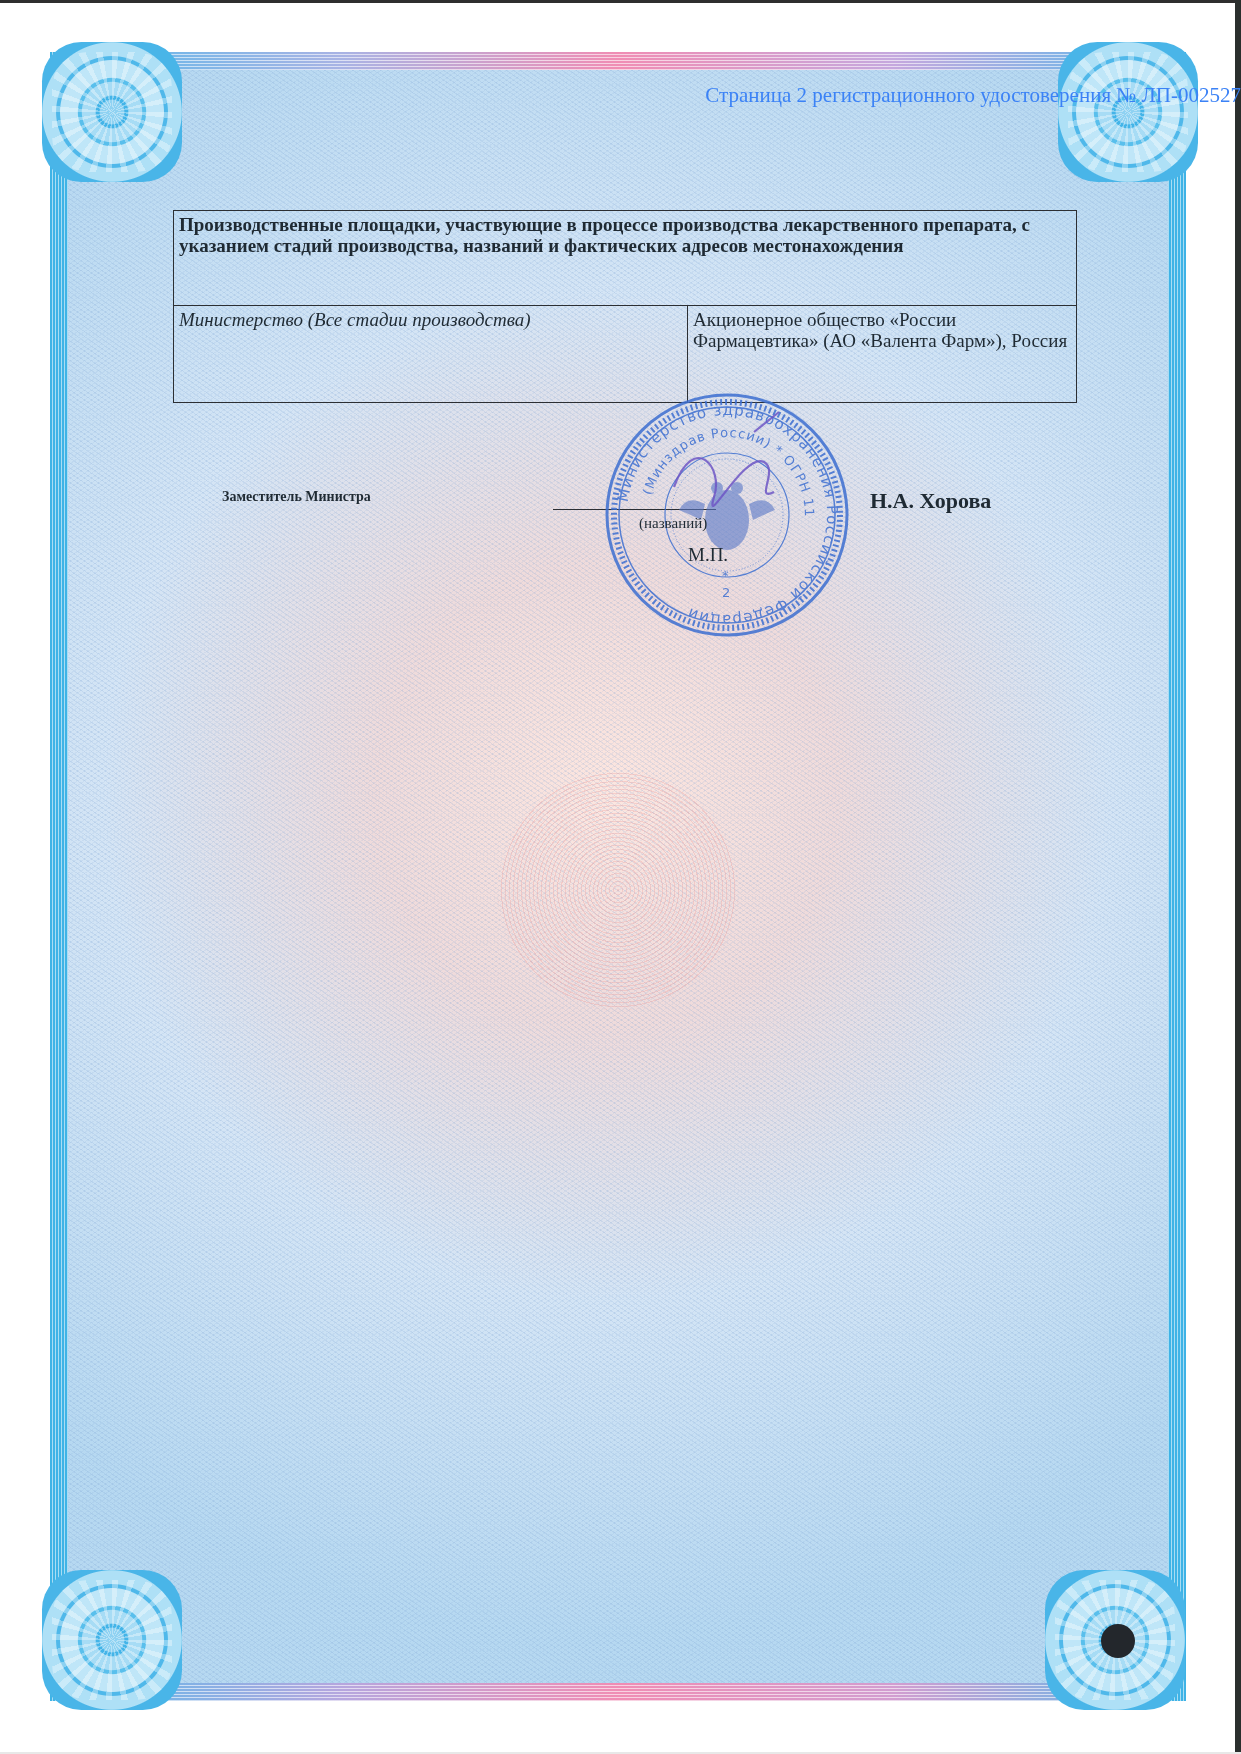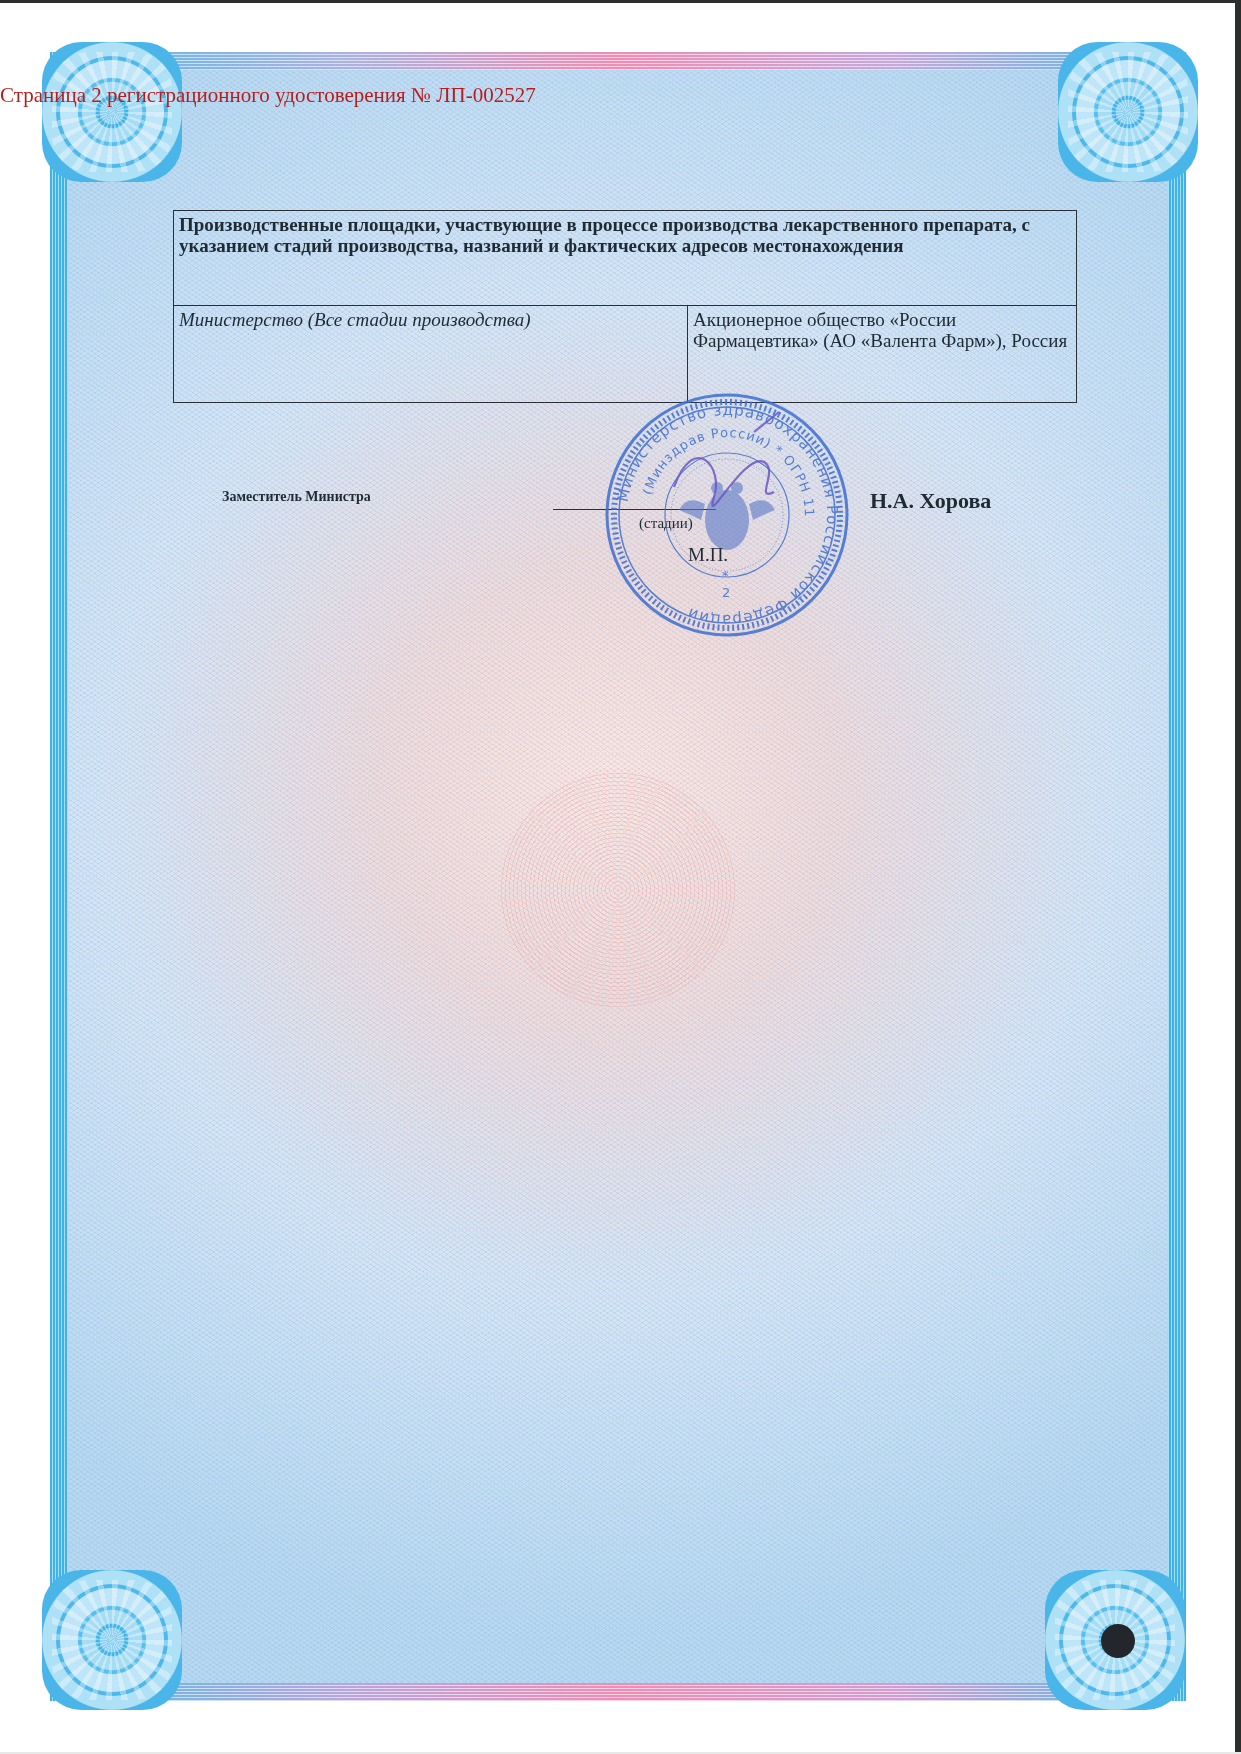--- a/index.html
+++ b/index.html
@@ -35,21 +35,21 @@
 
   .rosette { position:absolute; width:140px; height:140px; border-radius:28%;
     background:
       radial-gradient(circle, #8fd2f2 0 12%, #43b4e8 13% 16%, #a7dcf5 17% 30%, #59bfec 31% 34%, #bfe6f8 35% 52%, #4fb8ea 53% 56%, #aee0f6 57% 70%, #49b5e8 71% 100%);
   }
   .rosette::after { content:""; position:absolute; inset:10px; border-radius:30%;
     background: repeating-conic-gradient(rgba(255,255,255,0.35) 0 6deg, rgba(255,255,255,0) 6deg 15deg); }
   .hole { position:absolute; width:34px; height:34px; border-radius:50%; background:#23272c; z-index:3; }
 
   
-  .header-title { position:absolute; left:0; width:1241px; top:83px; text-align:left; font-size:21px; color:#b91c1c; z-index:2; }
+  .header-title { position:absolute; left:0; width:1241px; top:83px; text-align:right; font-size:21px; color:#3b82f6; z-index:2; }
   table.sites { position:absolute; left:173px; top:210px; width:904px; border-collapse:collapse; z-index:2; font-size:19px; line-height:21px; }
   table.sites td { border:1.5px solid #2c2f33; padding:3px 5px 19px 5px; vertical-align:top; }
   .th-cell { font-weight:bold; height:72px; }
   .role-cell { font-style:italic; width:503px; height:74px; }
   .org-cell { height:74px; }
   .addr-cell { height:30px; padding-top:6px !important; }
 
   .sign-title { position:absolute; left:184px; top:489px; font-size:14px; font-weight:bold; z-index:2;margin-left:38px; }
   .sign-name { position:absolute; left:870px; top:488px; font-size:22px; font-weight:bold; z-index:2;text-align:center; }
   .sign-line { position:absolute; left:553px; top:509px; width:163px; height:1px; background:#2c2f33; z-index:2; }
@@ -85,21 +85,21 @@
   </tr>
   <tr>
     <td class="role-cell">Министерство (Все стадии производства)</td>
     <td class="org-cell">Акционерное общество «России Фармацевтика» (АО «Валента Фарм»), Россия</td>
   </tr>
 </tbody>
   </table>
 
 <div class="sign-title">Заместитель Министра</div>
 <div class="sign-line"></div>
-<div class="sign-caption">(стадии)</div>
+<div class="sign-caption">(названий)</div>
 <div class="stamp-caption">М.П.</div>
 <div class="sign-name">Н.А. Хорова</div>
 
 <svg class="stamp" viewBox="0 0 246 246">
   <defs>
     <path id="outerArc" d="M123,123 m-100,0 a100,100 0 1,1 200,0 a100,100 0 1,1 -200,0"></path>
     <path id="innerArc" d="M123,123 m-78,0 a78,78 0 1,1 156,0"></path>
   </defs>
   <circle cx="123" cy="123" r="120" fill="none" stroke="#3d6fd1" stroke-width="3"></circle>
   <circle cx="123" cy="123" r="113" fill="none" stroke="#3d6fd1" stroke-width="6" stroke-dasharray="2 3"></circle>

